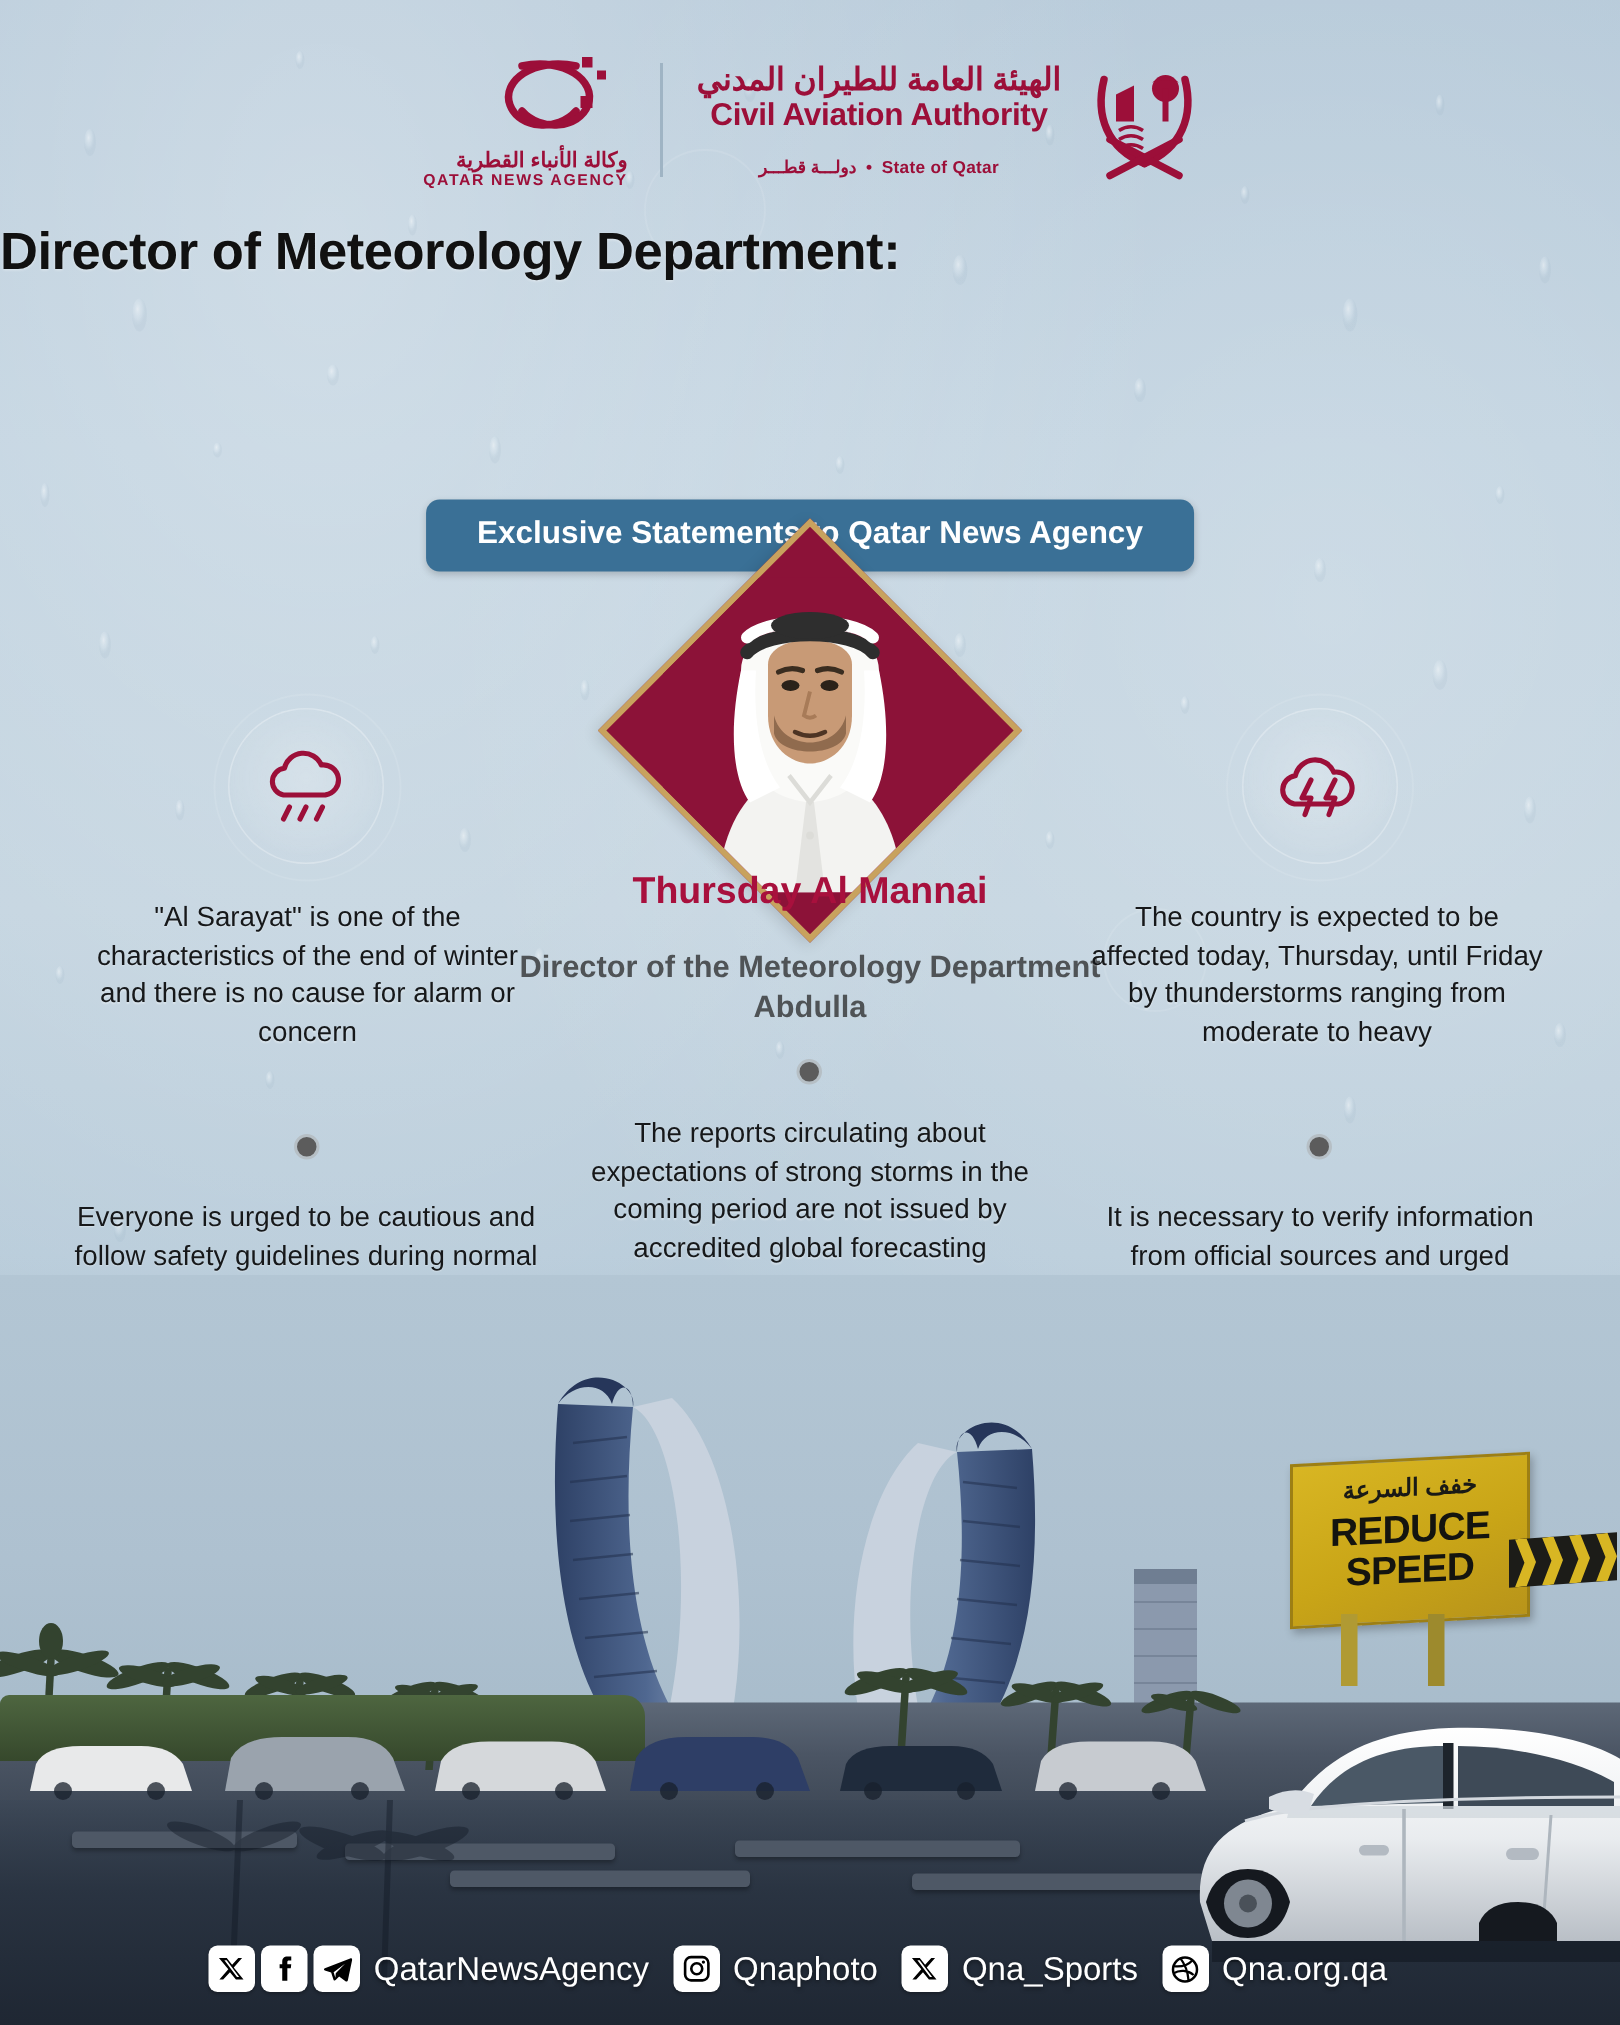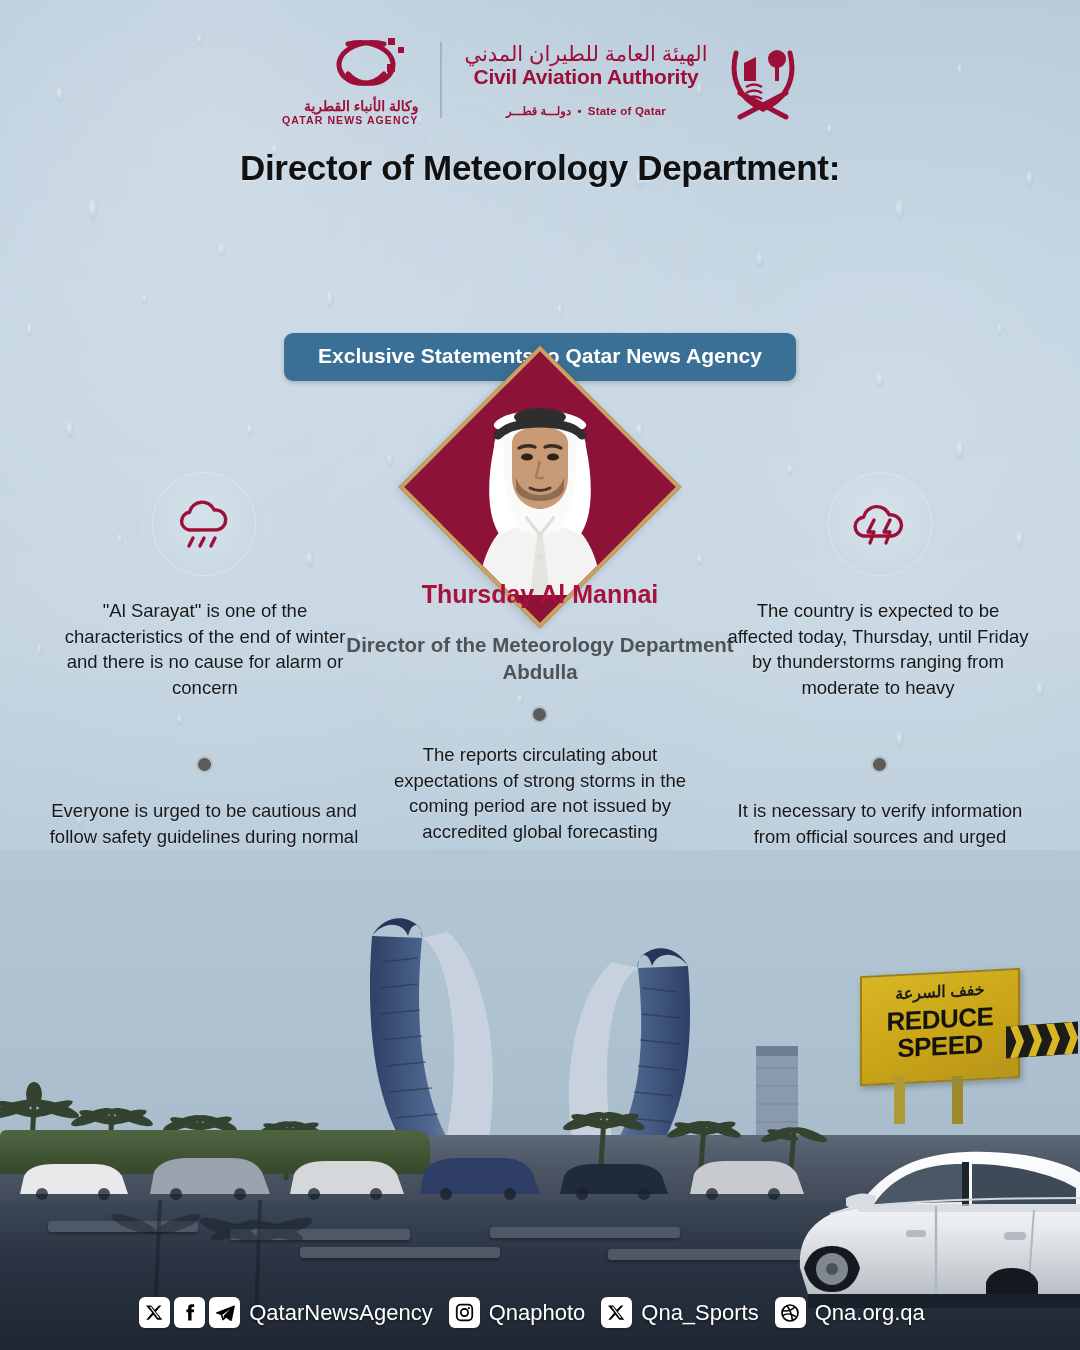--- a/index.html
+++ b/index.html
@@ -22,26 +22,26 @@
            opacity:.55; pointer-events:none; }
   
   .header { position:absolute; top:34px; left:0; width:1080px;
             display:flex; align-items:center; justify-content:center; gap:0; }
   .qna-logo { width:140px; display:flex; flex-direction:column; align-items:flex-end; }
   .qna-mark { width:92px; height:62px; }
   .qna-ar { color:#9c0f39; font-size:14px; font-weight:bold; letter-spacing:.5px; margin-top:2px;}
   .qna-en { color:#9c0f39; font-size:10.5px; font-weight:bold; letter-spacing:1.1px; }
   .divider-v { width:2px; height:76px; background:#9fb4c4; margin:0 22px; }
   .caa { display:flex; flex-direction:column; align-items:center; }
-  .caa-ar { color:#9c0f39; font-size:21px; font-weight:normal; direction:rtl; line-height:1.1; }
+  .caa-ar { color:#9c0f39; font-size:21px; font-weight:bold; direction:rtl; line-height:1.1; }
   .caa-en { color:#9c0f39; font-size:21px; font-weight:bold; letter-spacing:-.2px; line-height:1.15; }
   .caa-sub { color:#9c0f39; font-size:11.5px; font-weight:bold; margin-top:14px; letter-spacing:.2px;}
   .qatar-emblem { margin-left:16px; width:78px; height:86px; }
   
-  .title-1 { position:absolute; top:148px; width:1080px; text-align:center;
+  .title-1 { position:absolute; top:148px; width:1080px; text-align:left;
              font-size:35px; font-weight:bold; color:#111; letter-spacing:-.3px;
              text-shadow:0 1px 2px rgba(255,255,255,.45); }
   .title-2 { position:absolute; top:200px; width:1080px; text-align:center;
              font-size:35px; font-weight:bold; color:#a8103d; line-height:1.62;
              padding:0 60px; text-shadow:0 1px 2px rgba(255,255,255,.4); }
   
   .badge { position:absolute; top:333px; left:50%; transform:translateX(-50%);
            background:#3a7096; color:#fff; font-size:21px; font-weight:bold;
            padding:11px 34px 13px; border-radius:9px;
            box-shadow:0 2px 5px rgba(0,0,0,.18); white-space:nowrap; }

